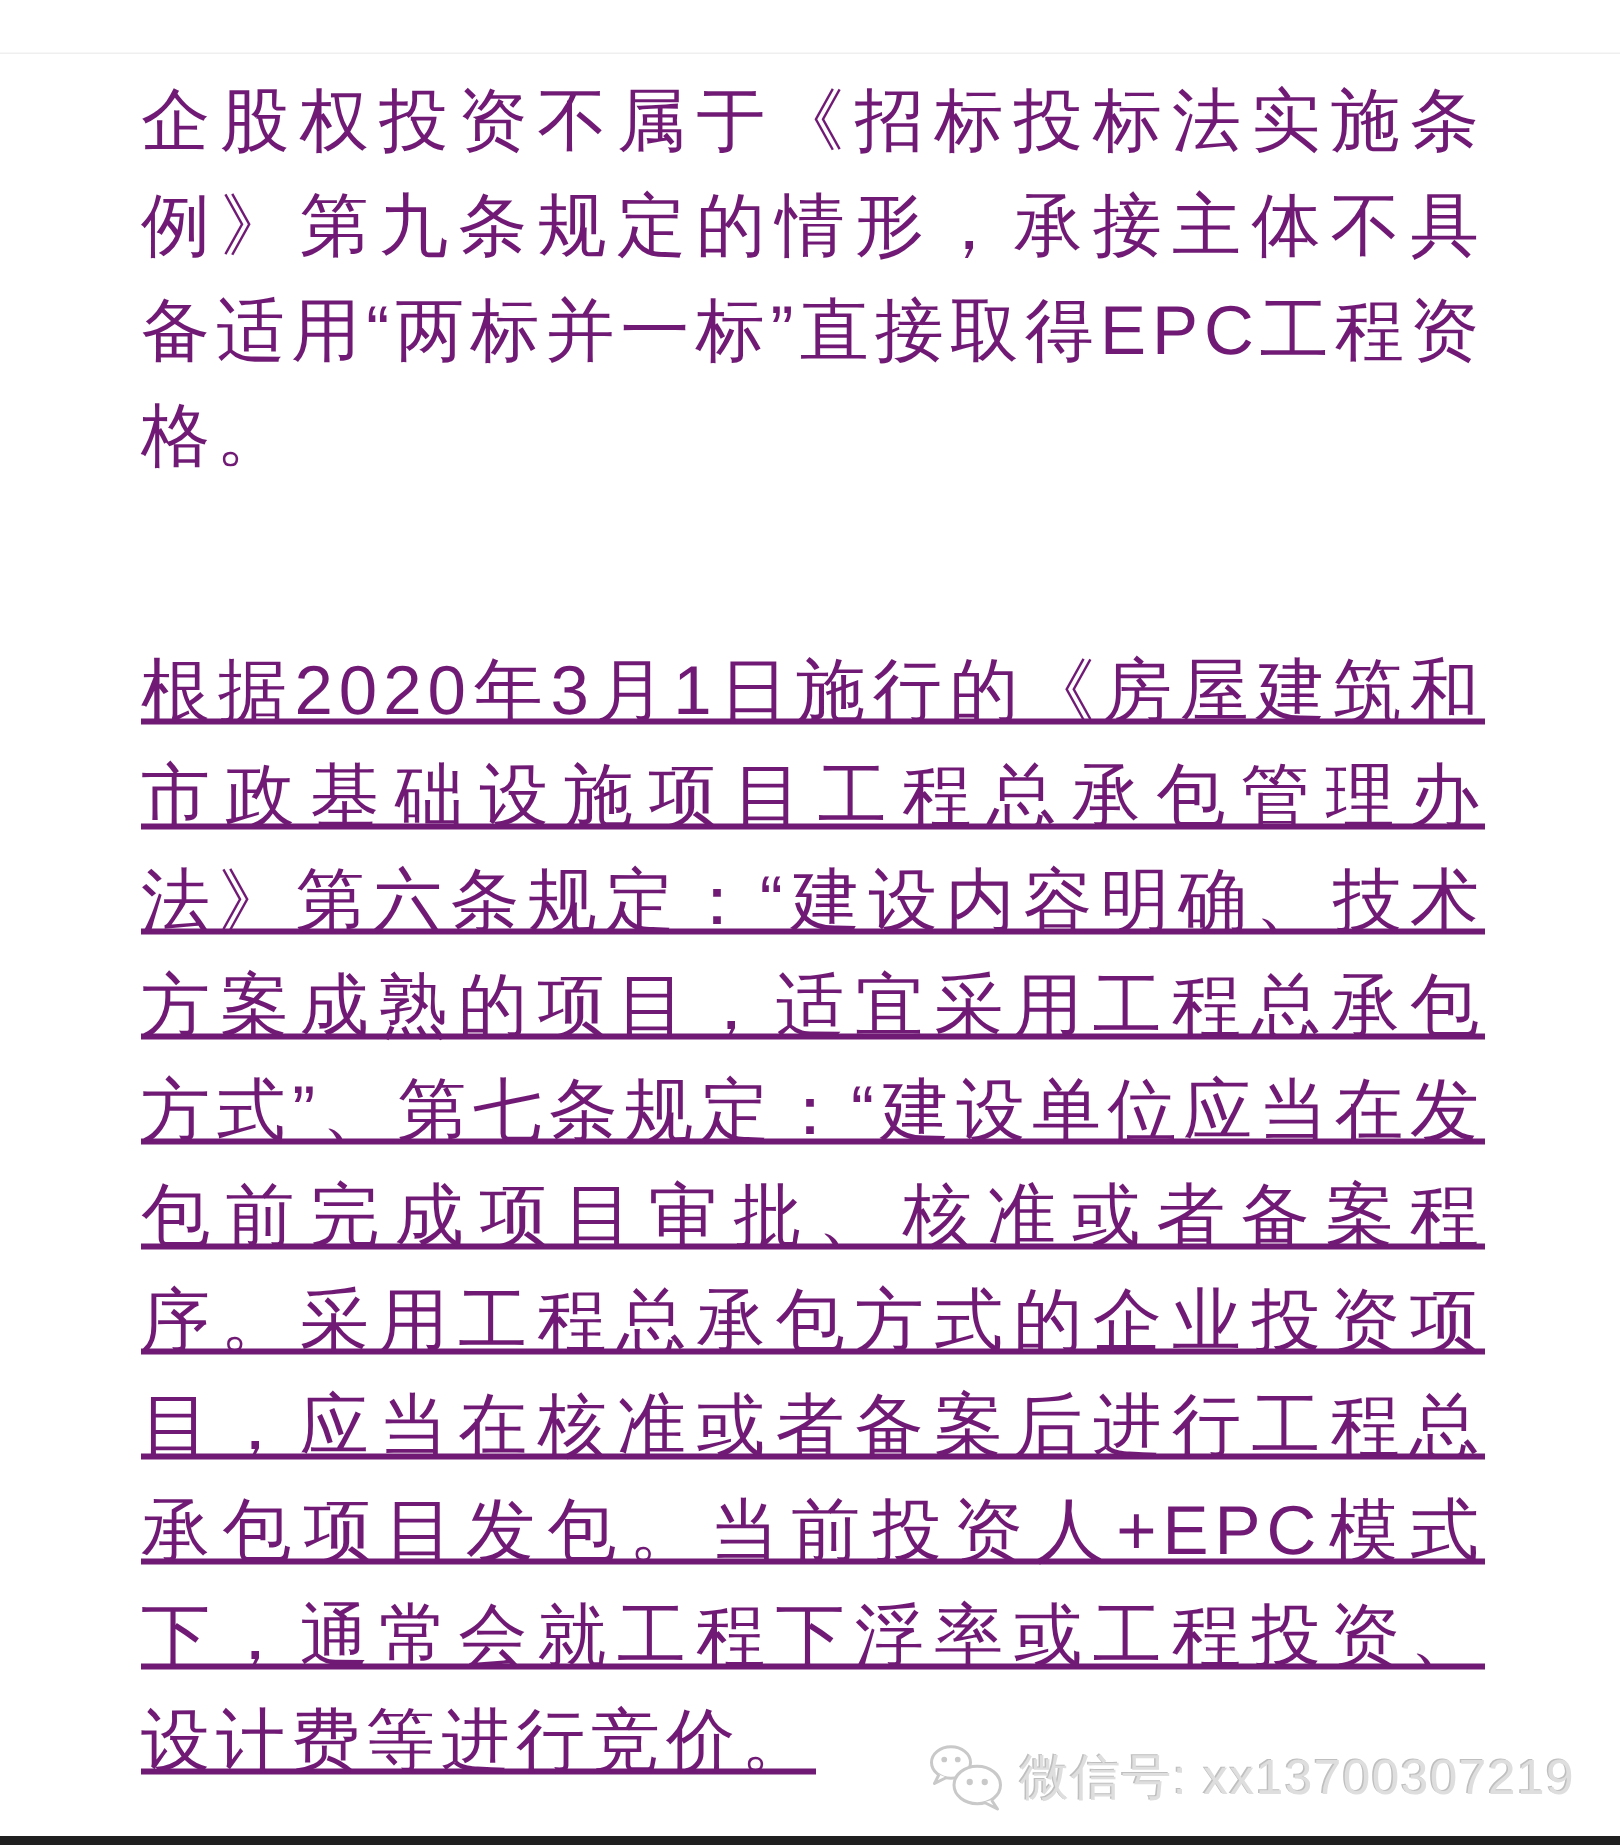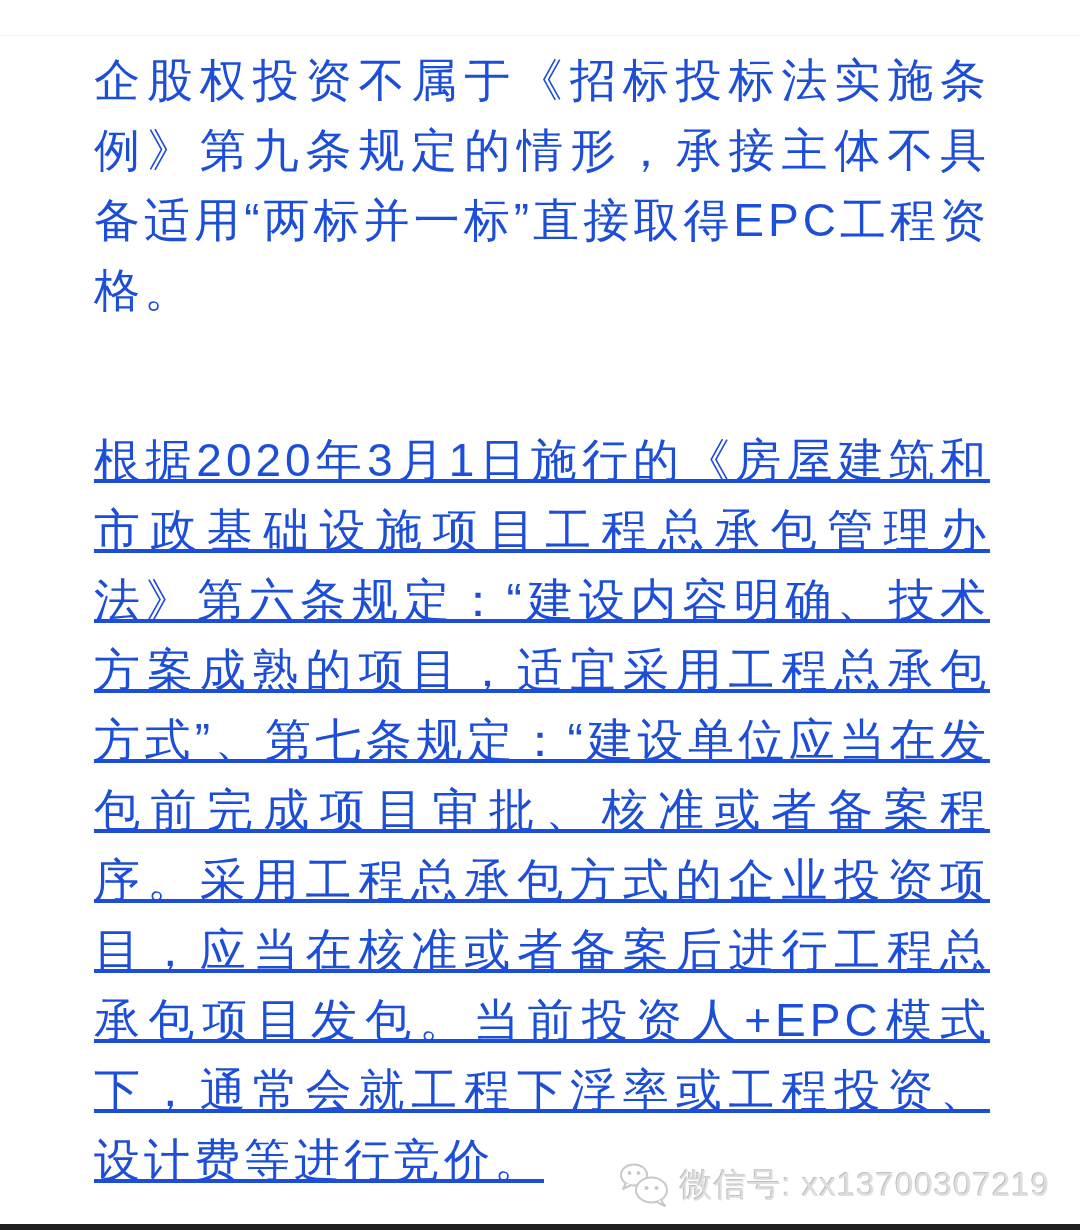--- a/index.html
+++ b/index.html
@@ -23,21 +23,21 @@
     height: 1px;
     background: #efefef;
   }
   .article {
     position: absolute;
     top: 45px;
     left: 0;
     width: 1080px;
     padding: 0 90px 0 94px;
     box-sizing: border-box;
-    color: #1d4ed8;
+    color: #701a75;
   }
   .para {
     margin: 0 0 100px 0;
     font-size: 46px;
     line-height: 70px;
     letter-spacing: 4px;
     text-align: justify;
     text-justify: inter-ideograph;
     word-break: break-all;
     font-weight: 400;

